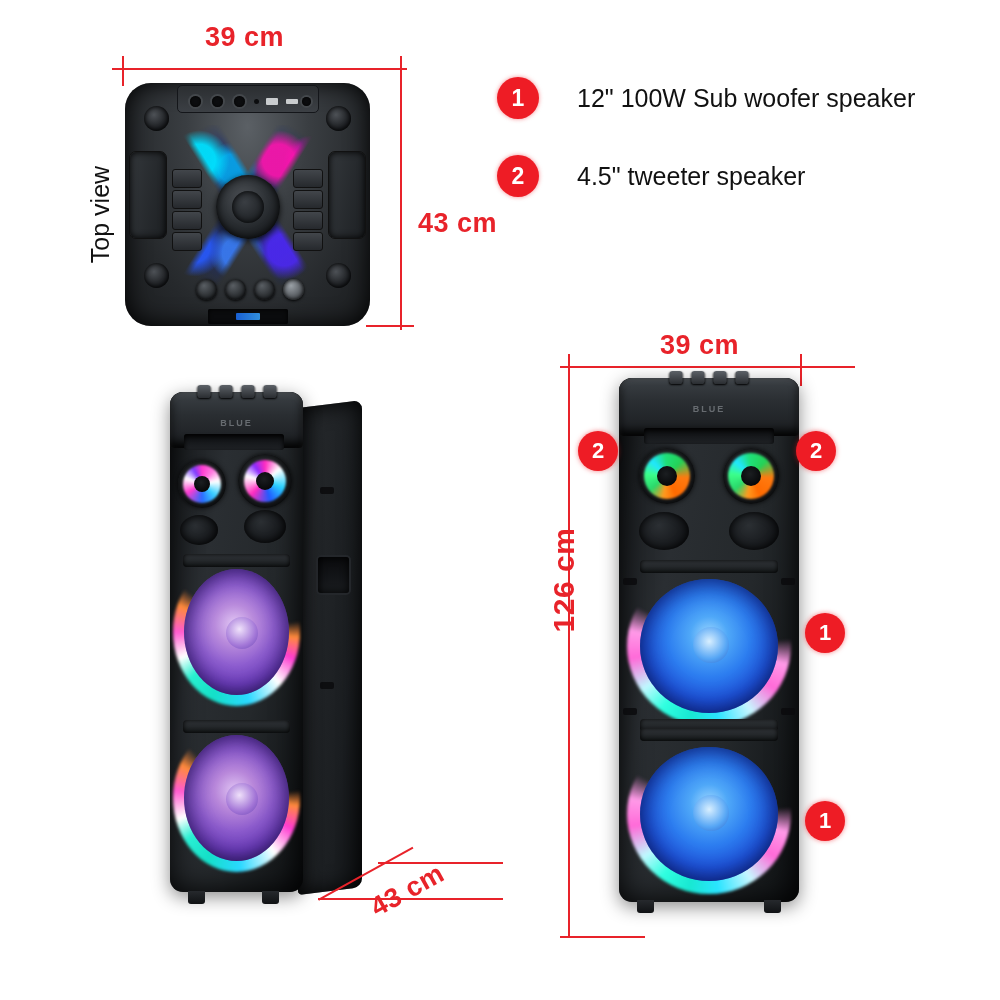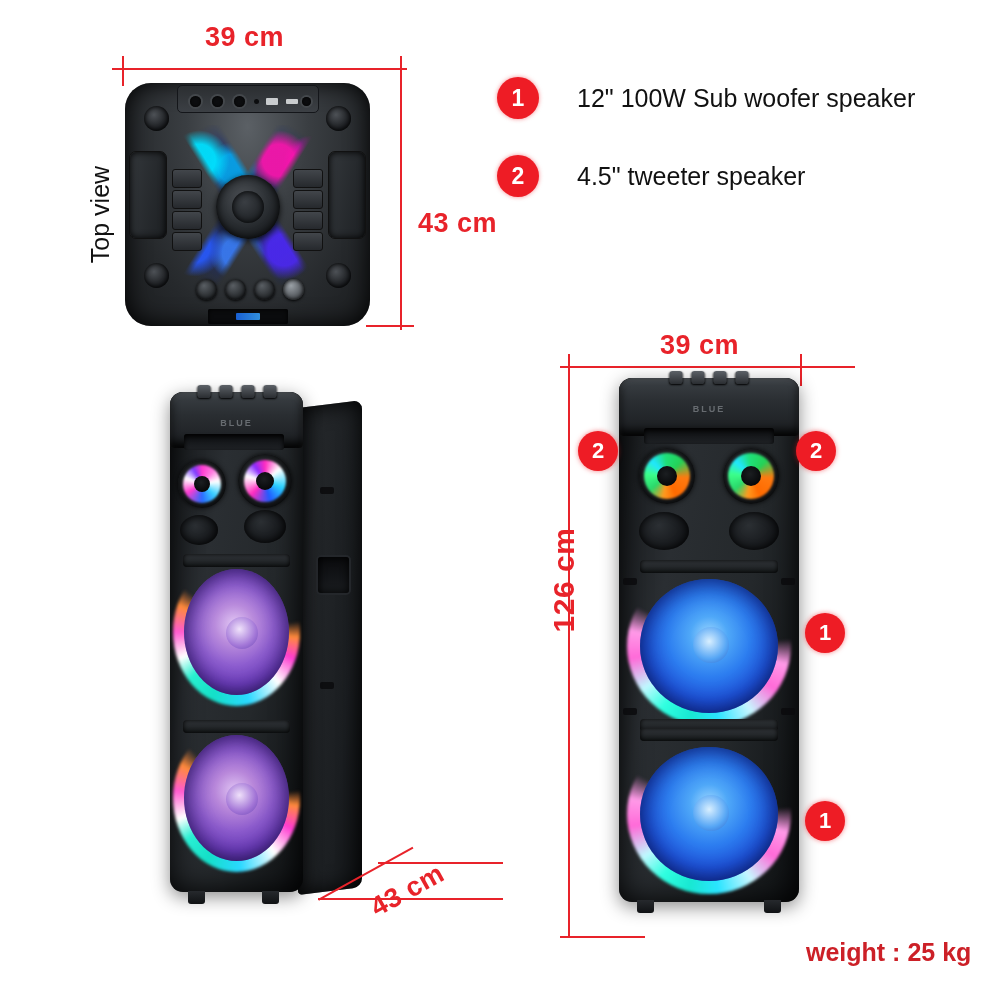--- a/index.html
+++ b/index.html
@@ -341,15 +341,14 @@
 
     <div class="foot" style="left:18px;"></div>
     <div class="foot" style="right:18px;"></div>
   </div>
 
   <div class="callout" style="left:578px;top:431px;">2</div>
   <div class="callout" style="left:796px;top:431px;">2</div>
   <div class="callout" style="left:805px;top:613px;">1</div>
   <div class="callout" style="left:805px;top:801px;">1</div>
 
-  <div class="weight">weight : 25 kg</div>
 
 </div>
 
 </body></html>

